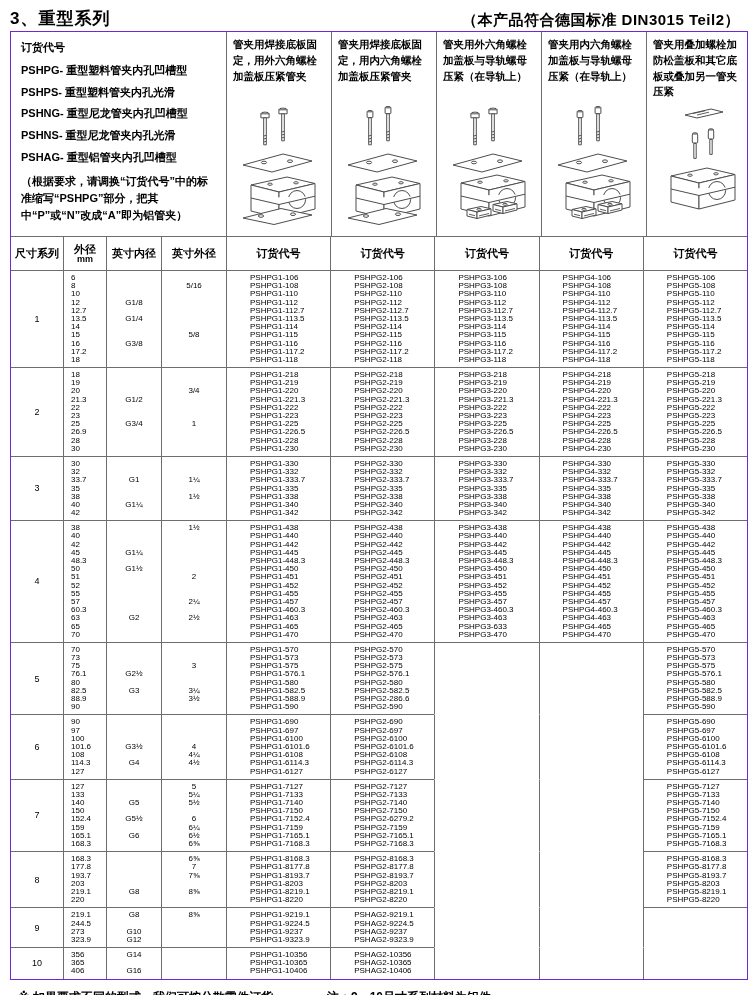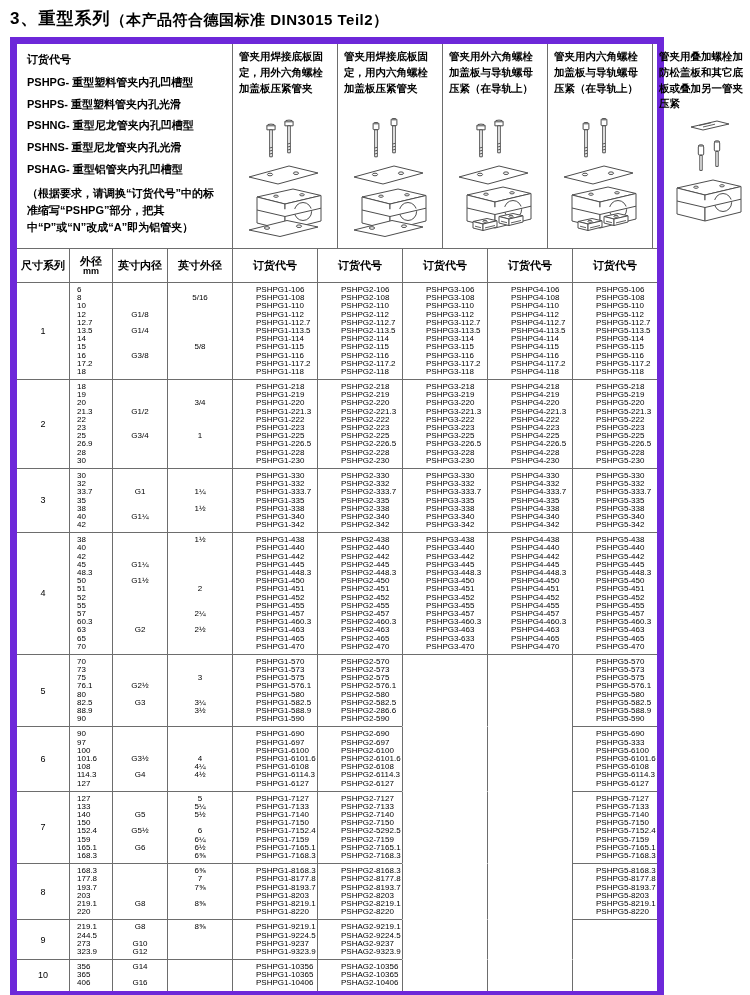--- a/index.html
+++ b/index.html
@@ -4,25 +4,25 @@
 <style>
   html,body { margin:0; padding:0; background:#ffffff; }
   body {
     width:750px; height:995px;
     font-family:"Liberation Sans","DejaVu Sans",sans-serif;
     color:#000;
     -webkit-font-smoothing:antialiased;
   }
   .page { box-sizing:border-box; width:750px; padding:6px 10px 0 10px; }
 
-  .titlebar { display:flex; justify-content:flex-start; align-items:flex-end; height:24px; margin-bottom:7px; }
+  .titlebar { display:flex; justify-content:space-between; align-items:flex-end; height:24px; margin-bottom:1px; }
   .page-title { font-size:17px; font-weight:bold; margin:0; letter-spacing:1px; }
   .std-note { font-size:15px; font-weight:bold; letter-spacing:0.5px; }
 
-  .catalog-table { border:7px solid #6d28d9; width:654px; box-sizing:border-box; }
+  .catalog-table { border:1px solid #6d28d9; width:738px; box-sizing:border-box; }
 
   
   .head-band { display:grid; grid-template-columns:215px repeat(5,1fr); }
   .head-band > div { border-left:1px solid #6d6d6d; box-sizing:border-box; min-height:204px; }
   .head-band > div:first-child { border-left:none; }
   .order-panel { padding:9px 10px 6px 10px; font-size:11px; font-weight:bold; line-height:1.25; }
   .order-panel .heading { margin-bottom:9px; }
   .order-panel .model { margin-bottom:8px; white-space:nowrap; }
   .order-panel .note { margin-top:0; line-height:1.55; }
   .variant { padding:5px 6px 4px 6px; font-size:10.5px; font-weight:bold; line-height:1.5;
@@ -825,21 +825,21 @@
             <div class="line">PSHPG2-6100</div>
             <div class="line">PSHPG2-6101.6</div>
             <div class="line">PSHPG2-6108</div>
             <div class="line">PSHPG2-6114.3</div>
             <div class="line">PSHPG2-6127</div>
           </div>
           <div class="cell code merge"></div>
           <div class="cell code merge"></div>
           <div class="cell code">
             <div class="line">PSHPG5-690</div>
-            <div class="line">PSHPG5-333</div>
+            <div class="line">PSHPG5-697</div>
             <div class="line">PSHPG5-6100</div>
             <div class="line">PSHPG5-6101.6</div>
             <div class="line">PSHPG5-6108</div>
             <div class="line">PSHPG5-6114.3</div>
             <div class="line">PSHPG5-6127</div>
           </div>
         </div>
         <div class="block">
           <div class="cell series">7</div>
           <div class="cell od">
@@ -880,21 +880,21 @@
             <div class="line">PSHPG1-7152.4</div>
             <div class="line">PSHPG1-7159</div>
             <div class="line">PSHPG1-7165.1</div>
             <div class="line">PSHPG1-7168.3</div>
           </div>
           <div class="cell code">
             <div class="line">PSHPG2-7127</div>
             <div class="line">PSHPG2-7133</div>
             <div class="line">PSHPG2-7140</div>
             <div class="line">PSHPG2-7150</div>
-            <div class="line">PSHPG2-5292.5</div>
+            <div class="line">PSHPG2-6279.2</div>
             <div class="line">PSHPG2-7159</div>
             <div class="line">PSHPG2-7165.1</div>
             <div class="line">PSHPG2-7168.3</div>
           </div>
           <div class="cell code merge"></div>
           <div class="cell code merge"></div>
           <div class="cell code">
             <div class="line">PSHPG5-7127</div>
             <div class="line">PSHPG5-7133</div>
             <div class="line">PSHPG5-7140</div>

